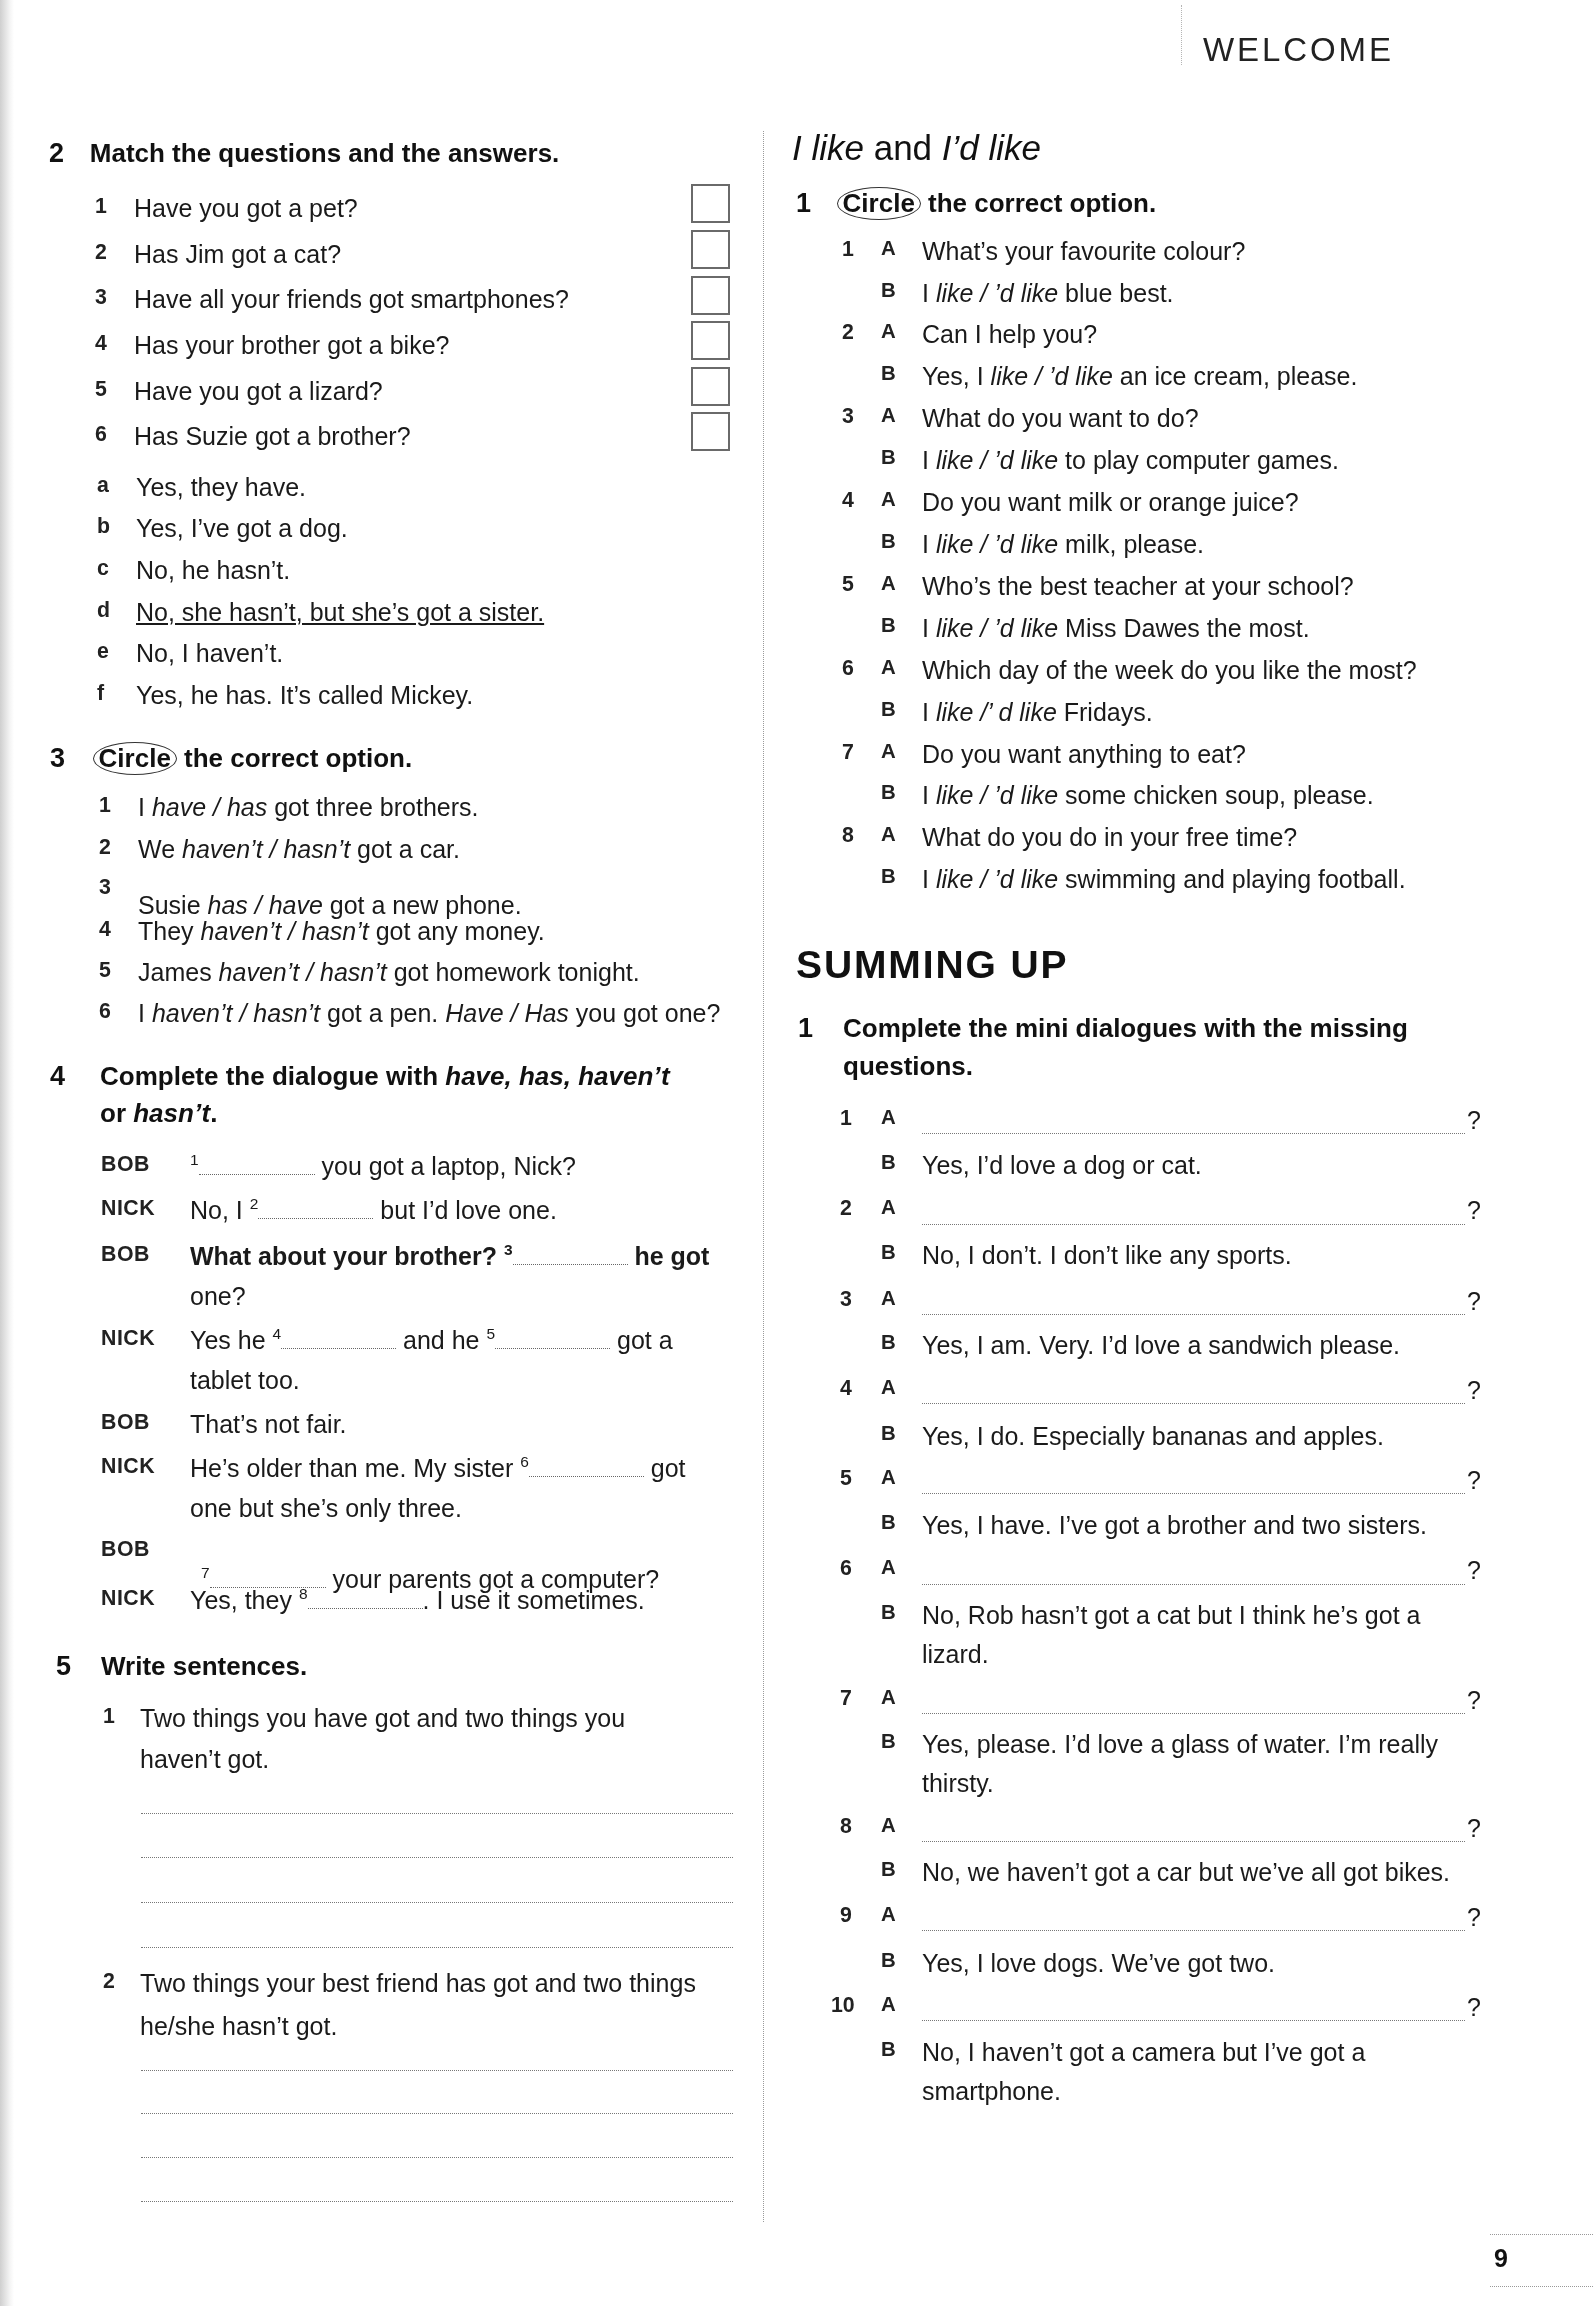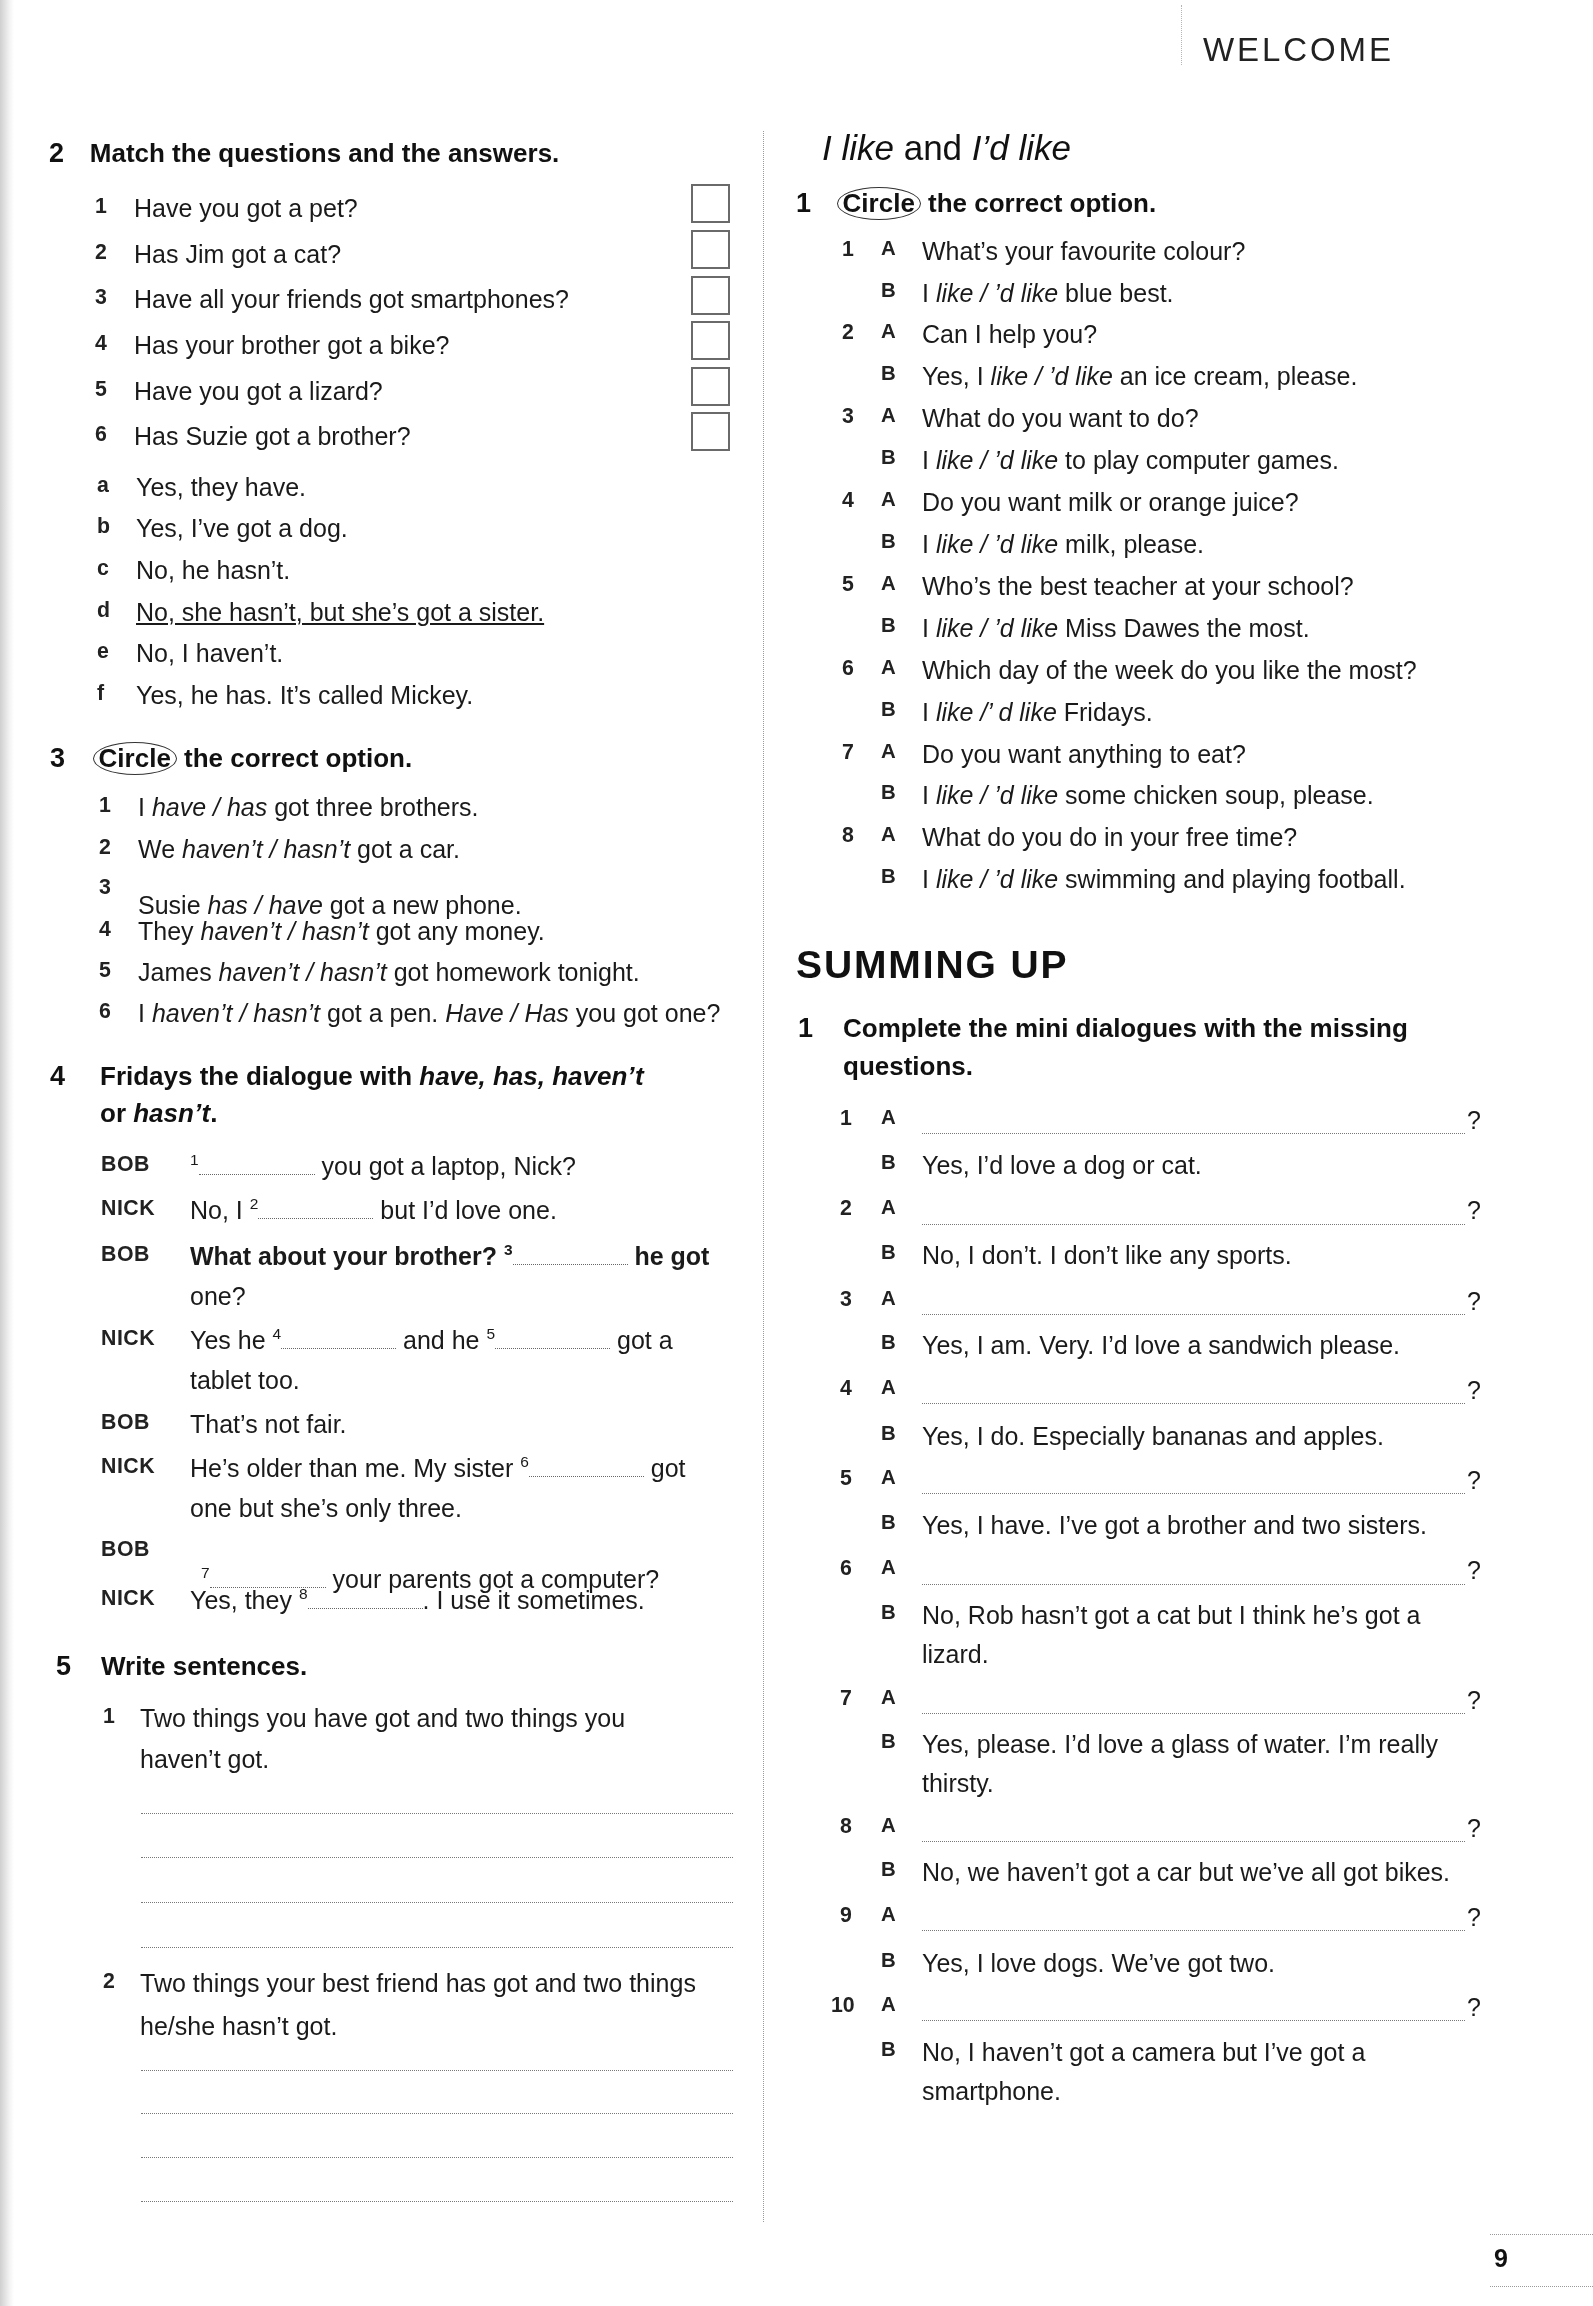--- a/index.html
+++ b/index.html
@@ -77,21 +77,21 @@
   <div class="abs" style="left:99px;top:793px;"><span class="num">1</span><span class="txt" style="position:absolute;left:39px;"><span>I </span><i>have / has</i><span> got three brothers.</span></span></div>
   <div class="abs" style="left:99px;top:835px;"><span class="num">2</span><span class="txt" style="position:absolute;left:39px;"><span>We </span><i>haven’t / hasn’t</i><span> got a car.</span></span></div>
   <div class="abs" style="left:99px;top:875px;"><span class="num">3</span><span class="txt" style="position:absolute;left:39px;margin-top:16px;"><span>Susie </span><i>has / have</i><span> got a new phone.</span></span></div>
   <div class="abs" style="left:99px;top:917px;"><span class="num">4</span><span class="txt" style="position:absolute;left:39px;"><span>They </span><i>haven’t / hasn’t</i><span> got any money.</span></span></div>
   <div class="abs" style="left:99px;top:958px;"><span class="num">5</span><span class="txt" style="position:absolute;left:39px;"><span>James </span><i>haven’t / hasn’t</i><span> got homework tonight.</span></span></div>
   <div class="abs" style="left:99px;top:999px;"><span class="num">6</span><span class="txt" style="position:absolute;left:39px;"><span>I </span><i>haven’t / hasn’t</i><span> got a pen. </span><i>Have / Has</i><span> you got one?</span></span></div>
 </div>
 
 <div class="abs" style="left:50px;top:1061px;">
   <span class="ex-num">4</span>
-  <span class="ex-title" style="position:absolute;left:50px;top:0;"><span>Fridays the dialogue with </span><i>have, has, haven’t</i></span>
+  <span class="ex-title" style="position:absolute;left:50px;top:0;"><span>Complete the dialogue with </span><i>have, has, haven’t</i></span>
   <span class="ex-title" style="position:absolute;left:50px;top:37px;"><span>or </span><i>hasn’t</i><span>.</span></span>
 </div>
 
 <div>
   <div class="abs" style="left:101px;top:1152px;">
     <span class="spk">BOB</span>
     <span class="txt" style="position:absolute;left:89px;"><sup>1</sup><span class="blank" style="width:116px;"></span><span> you got a laptop, Nick?</span></span>
   </div>
   <div class="abs" style="left:101px;top:1196px;">
     <span class="spk">NICK</span>
@@ -143,21 +143,21 @@
 <div class="abs" style="left:103px;top:1969px;">
   <span class="num">2</span>
   <span class="txt" style="position:absolute;left:37px;">Two things your best friend has got and two things</span>
   <span class="txt" style="position:absolute;left:37px;top:43px;">he/she hasn’t got.</span>
 </div>
 <div class="wline" style="left:141px;top:2070px;width:592px;"></div>
 <div class="wline" style="left:141px;top:2113px;width:592px;"></div>
 <div class="wline" style="left:141px;top:2157px;width:592px;"></div>
 <div class="wline" style="left:141px;top:2201px;width:592px;"></div>
 
-<div class="abs section-title" style="left:822px;top:128px;">
+<div class="abs section-title" style="left:792px;top:128px;">
   <i>I like</i><span> and </span><i>I’d like</i>
 </div>
 
 <div class="abs" style="left:796px;top:187px;">
   <span class="ex-num">1</span>
   <span class="ex-title" style="margin-left:27px;"><span class="circ">Circle</span> <span>the correct option.</span></span>
 </div>
 
 <div style="position:absolute;left:842px;top:237px;">
   <div style="position:absolute;top:0px;" class="abs"><span class="num">1</span><span class="lbl" style="position:absolute;left:39px;">A</span><span class="txt" style="position:absolute;left:80px;">What’s your favourite colour?</span></div>

